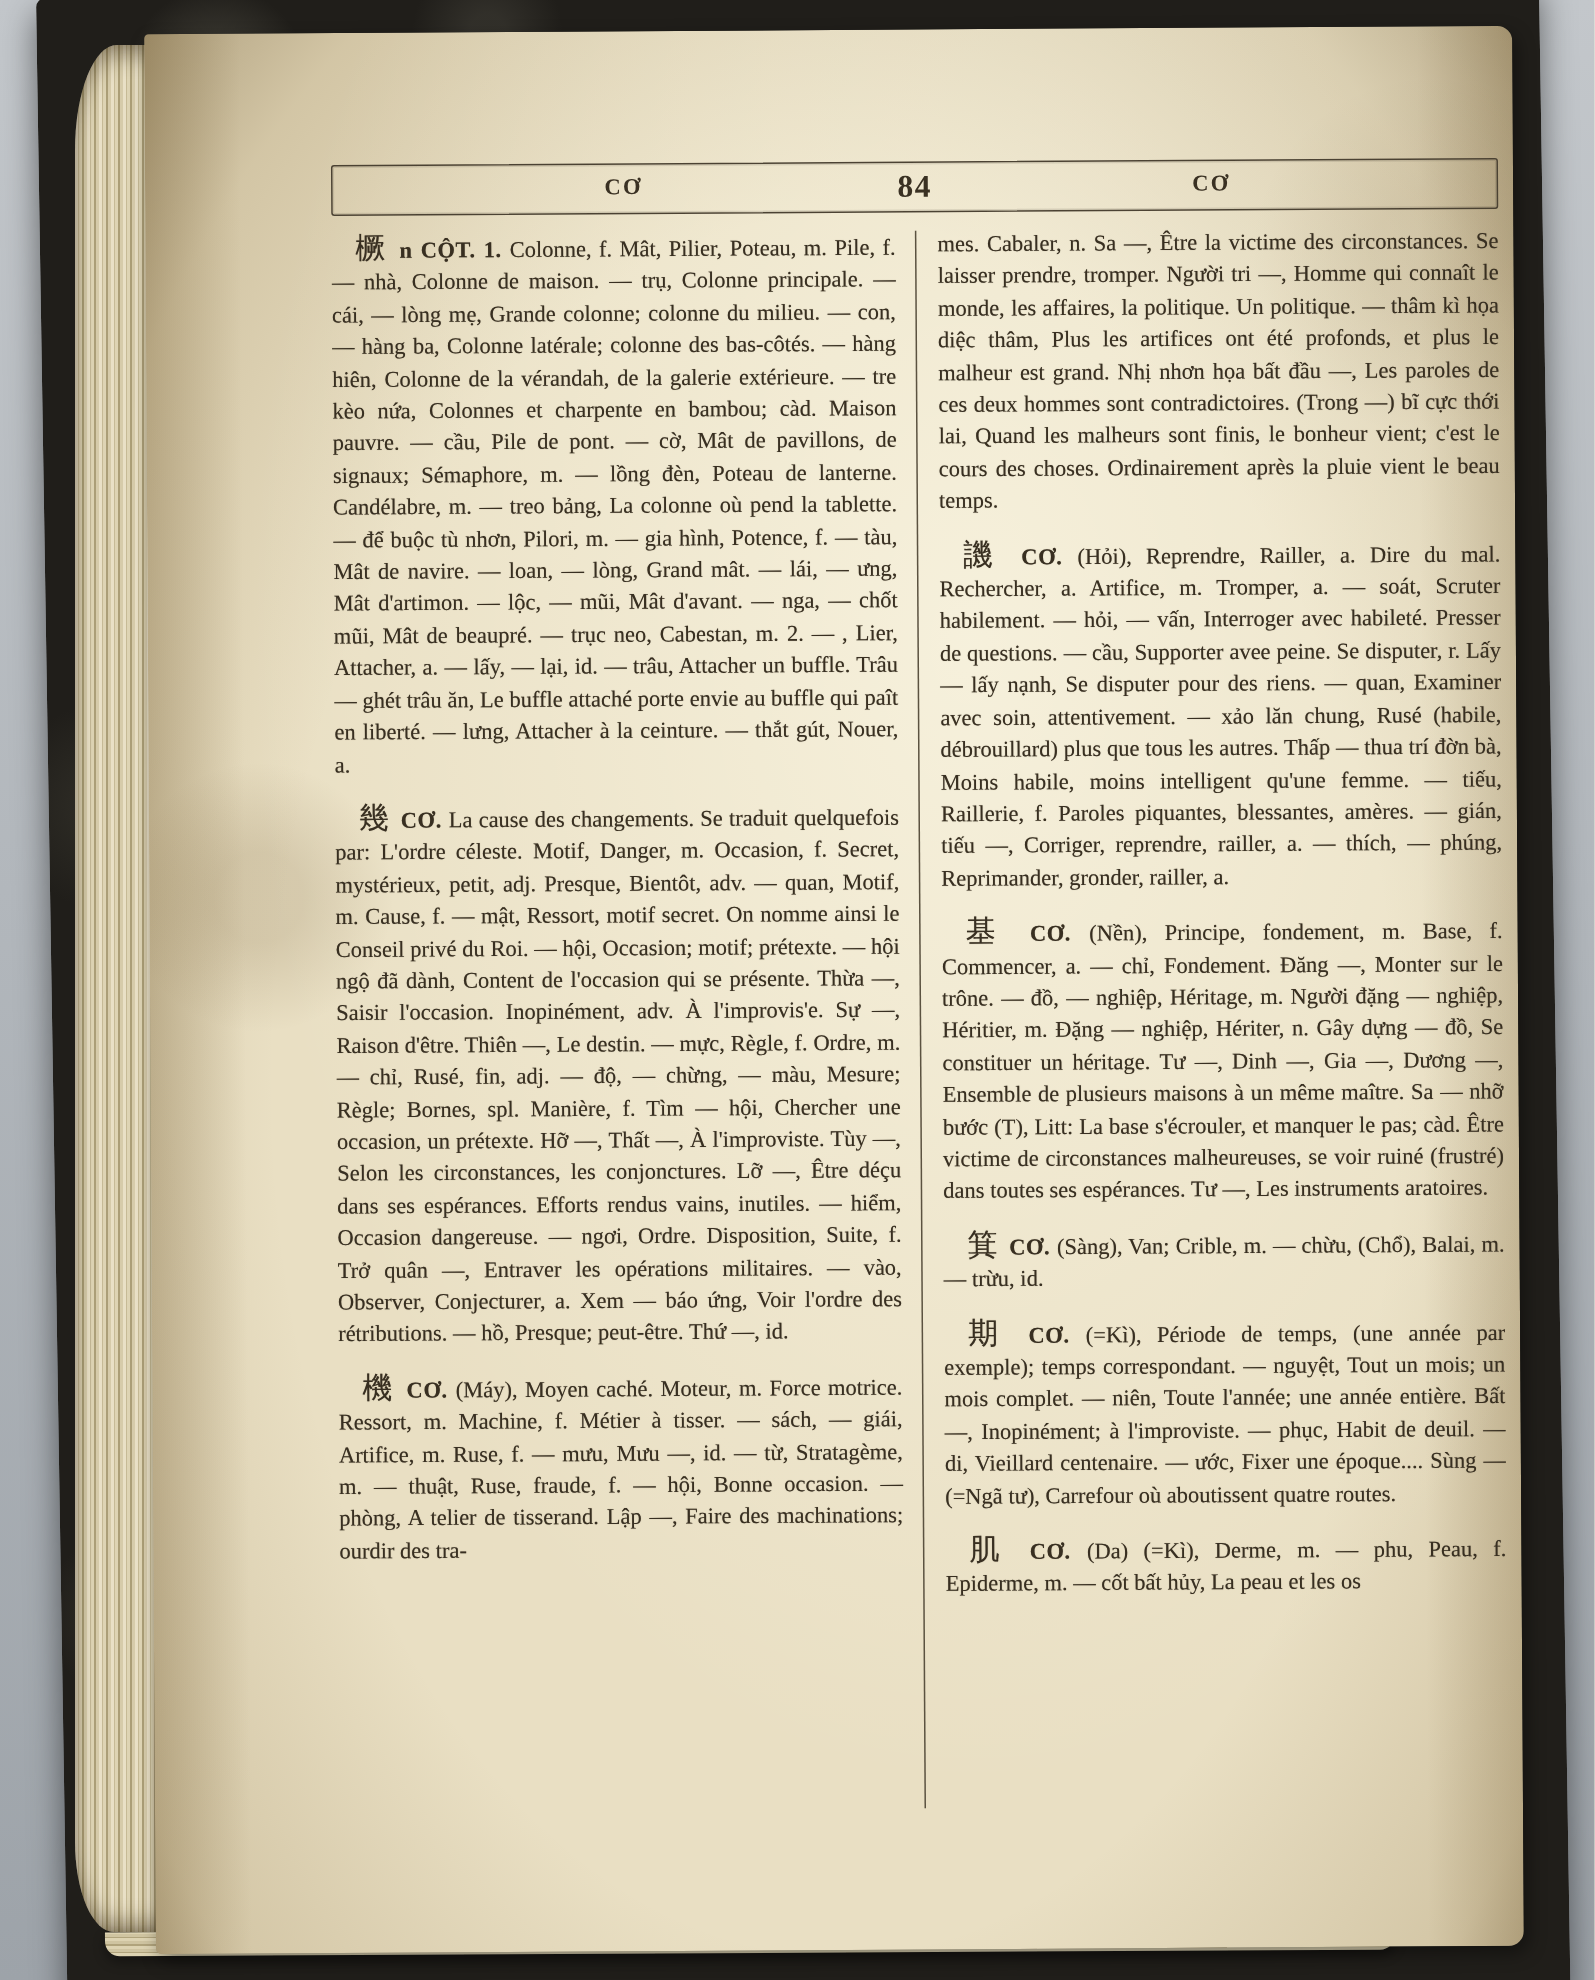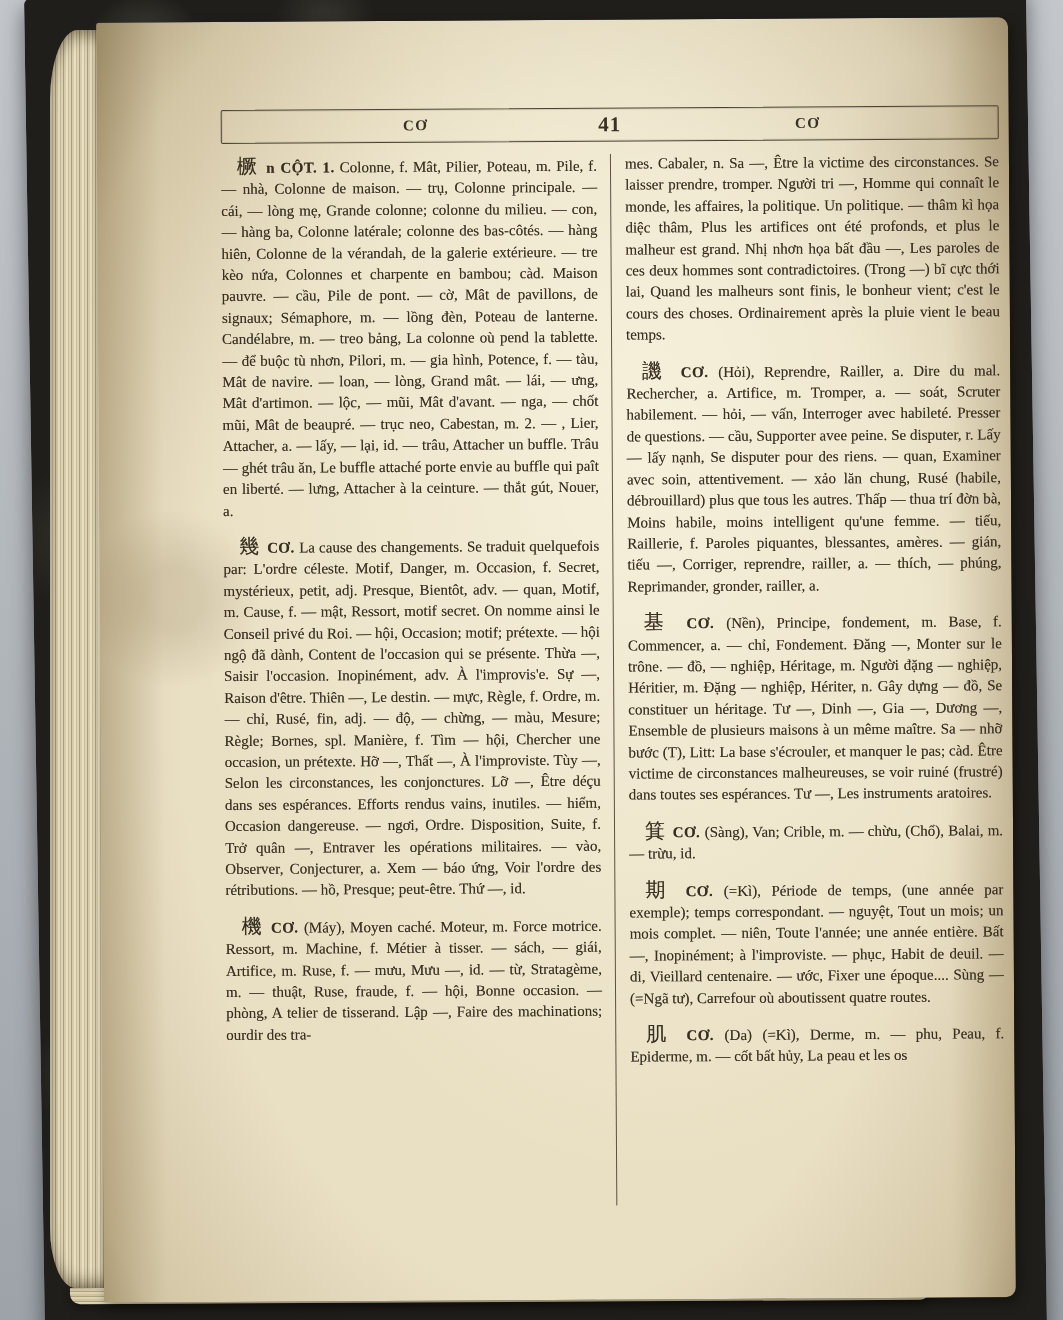--- a/index.html
+++ b/index.html
@@ -75,21 +75,21 @@
 <div class="scene">
   <div class="cover"></div>
   <div class="edges"></div>
   <div class="edges-bottom"></div>
 
   <div class="page">
     <div class="content">
 
       <div class="rulebox">
         <span class="h-item h-left h-folio">CƠ</span>
-        <span class="h-item h-center">41</span>
+        <span class="h-item h-center">84</span>
         <span class="h-item h-right h-folio">CƠ</span>
       </div>
 
       <div class="columns">
         <div class="col col-left">
             <p class="entry"><span class="hanzi">橛 </span><b class="lead">n CỘT. 1. </b><span>Colonne, f. Mât, Pilier, Poteau, m. Pile, f. — nhà, Colonne de maison. — trụ, Colonne principale. — cái, — lòng mẹ, Grande colonne; colonne du milieu. — con, — hàng ba, Colonne latérale; colonne des bas-côtés. — hàng hiên, Colonne de la vérandah, de la galerie extérieure. — tre kèo nứa, Colonnes et charpente en bambou; càd. Maison pauvre. — cầu, Pile de pont. — cờ, Mât de pavillons, de signaux; Sémaphore, m. — lồng đèn, Poteau de lanterne. Candélabre, m. — treo bảng, La colonne où pend la tablette. — để buộc tù nhơn, Pilori, m. — gia hình, Potence, f. — tàu, Mât de navire. — loan, — lòng, Grand mât. — lái, — ưng, Mât d'artimon. — lộc, — mũi, Mât d'avant. — nga, — chốt mũi, Mât de beaupré. — trục neo, Cabestan, m. 2. — , Lier, Attacher, a. — lấy, — lại, id. — trâu, Attacher un buffle. Trâu — ghét trâu ăn, Le buffle attaché porte envie au buffle qui paît en liberté. — lưng, Attacher à la ceinture. — thắt gút, Nouer, a.</span></p>
             <p class="entry"><span class="hanzi">幾 </span><b class="lead">CƠ. </b><span>La cause des changements. Se traduit quelquefois par: L'ordre céleste. Motif, Danger, m. Occasion, f. Secret, mystérieux, petit, adj. Presque, Bientôt, adv. — quan, Motif, m. Cause, f. — mật, Ressort, motif secret. On nomme ainsi le Conseil privé du Roi. — hội, Occasion; motif; prétexte. — hội ngộ đã dành, Content de l'occasion qui se présente. Thừa —, Saisir l'occasion. Inopinément, adv. À l'improvis'e. Sự —, Raison d'être. Thiên —, Le destin. — mực, Règle, f. Ordre, m. — chỉ, Rusé, fin, adj. — độ, — chừng, — màu, Mesure; Règle; Bornes, spl. Manière, f. Tìm — hội, Chercher une occasion, un prétexte. Hỡ —, Thất —, À l'improviste. Tùy —, Selon les circonstances, les conjonctures. Lỡ —, Être déçu dans ses espérances. Efforts rendus vains, inutiles. — hiểm, Occasion dangereuse. — ngơi, Ordre. Disposition, Suite, f. Trở quân —, Entraver les opérations militaires. — vào, Observer, Conjecturer, a. Xem — báo ứng, Voir l'ordre des rétributions. — hồ, Presque; peut-être. Thứ —, id.</span></p>
             <p class="entry"><span class="hanzi">機 </span><b class="lead">CƠ. </b><span>(Máy), Moyen caché. Moteur, m. Force motrice. Ressort, m. Machine, f. Métier à tisser. — sách, — giái, Artifice, m. Ruse, f. — mưu, Mưu —, id. — từ, Stratagème, m. — thuật, Ruse, fraude, f. — hội, Bonne occasion. — phòng, A telier de tisserand. Lập —, Faire des machinations; ourdir des tra-</span></p>
           </div>
         <div class="col col-right">

